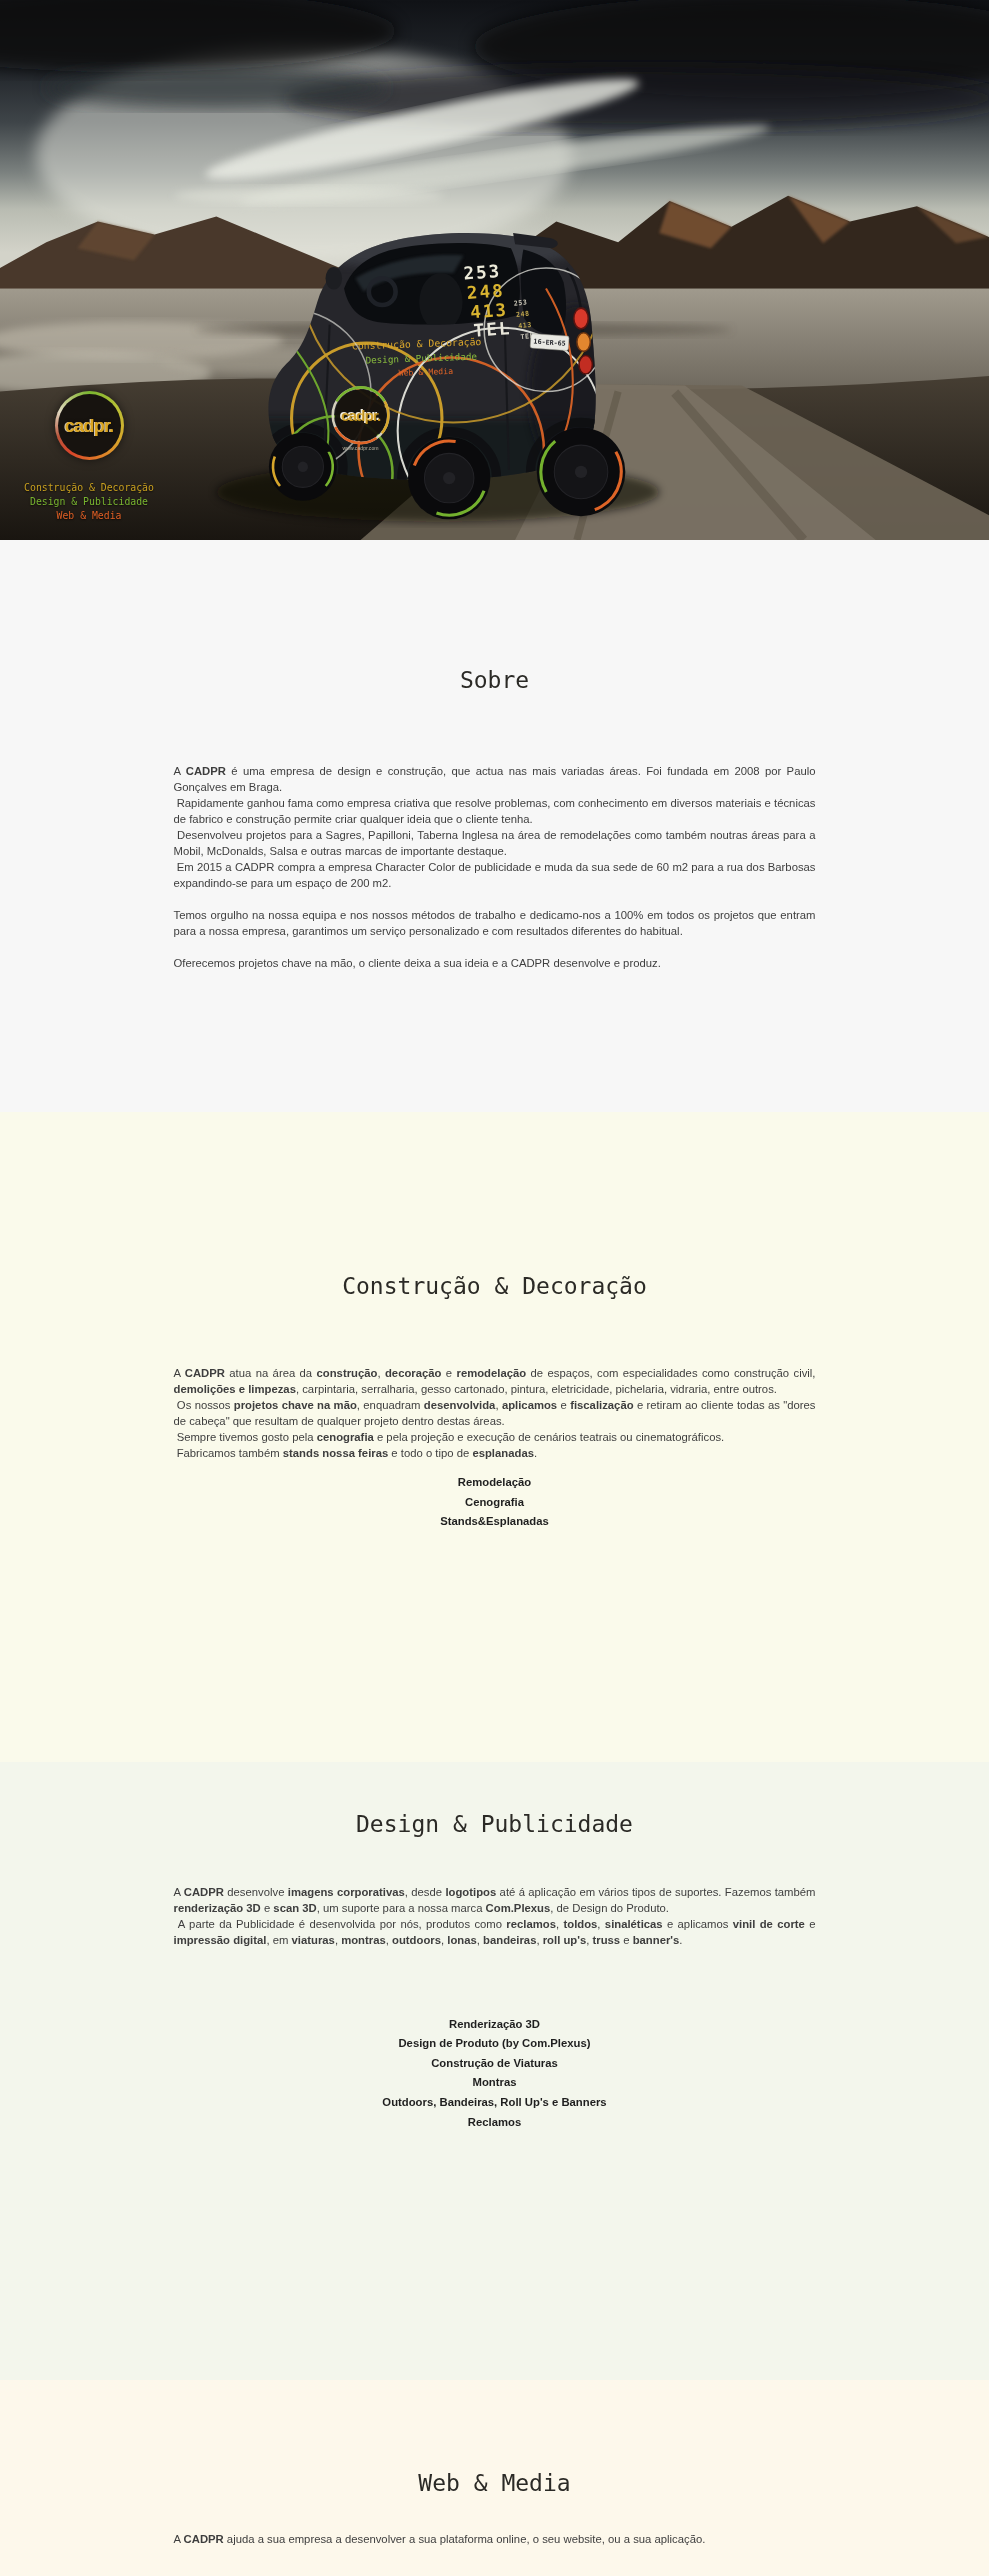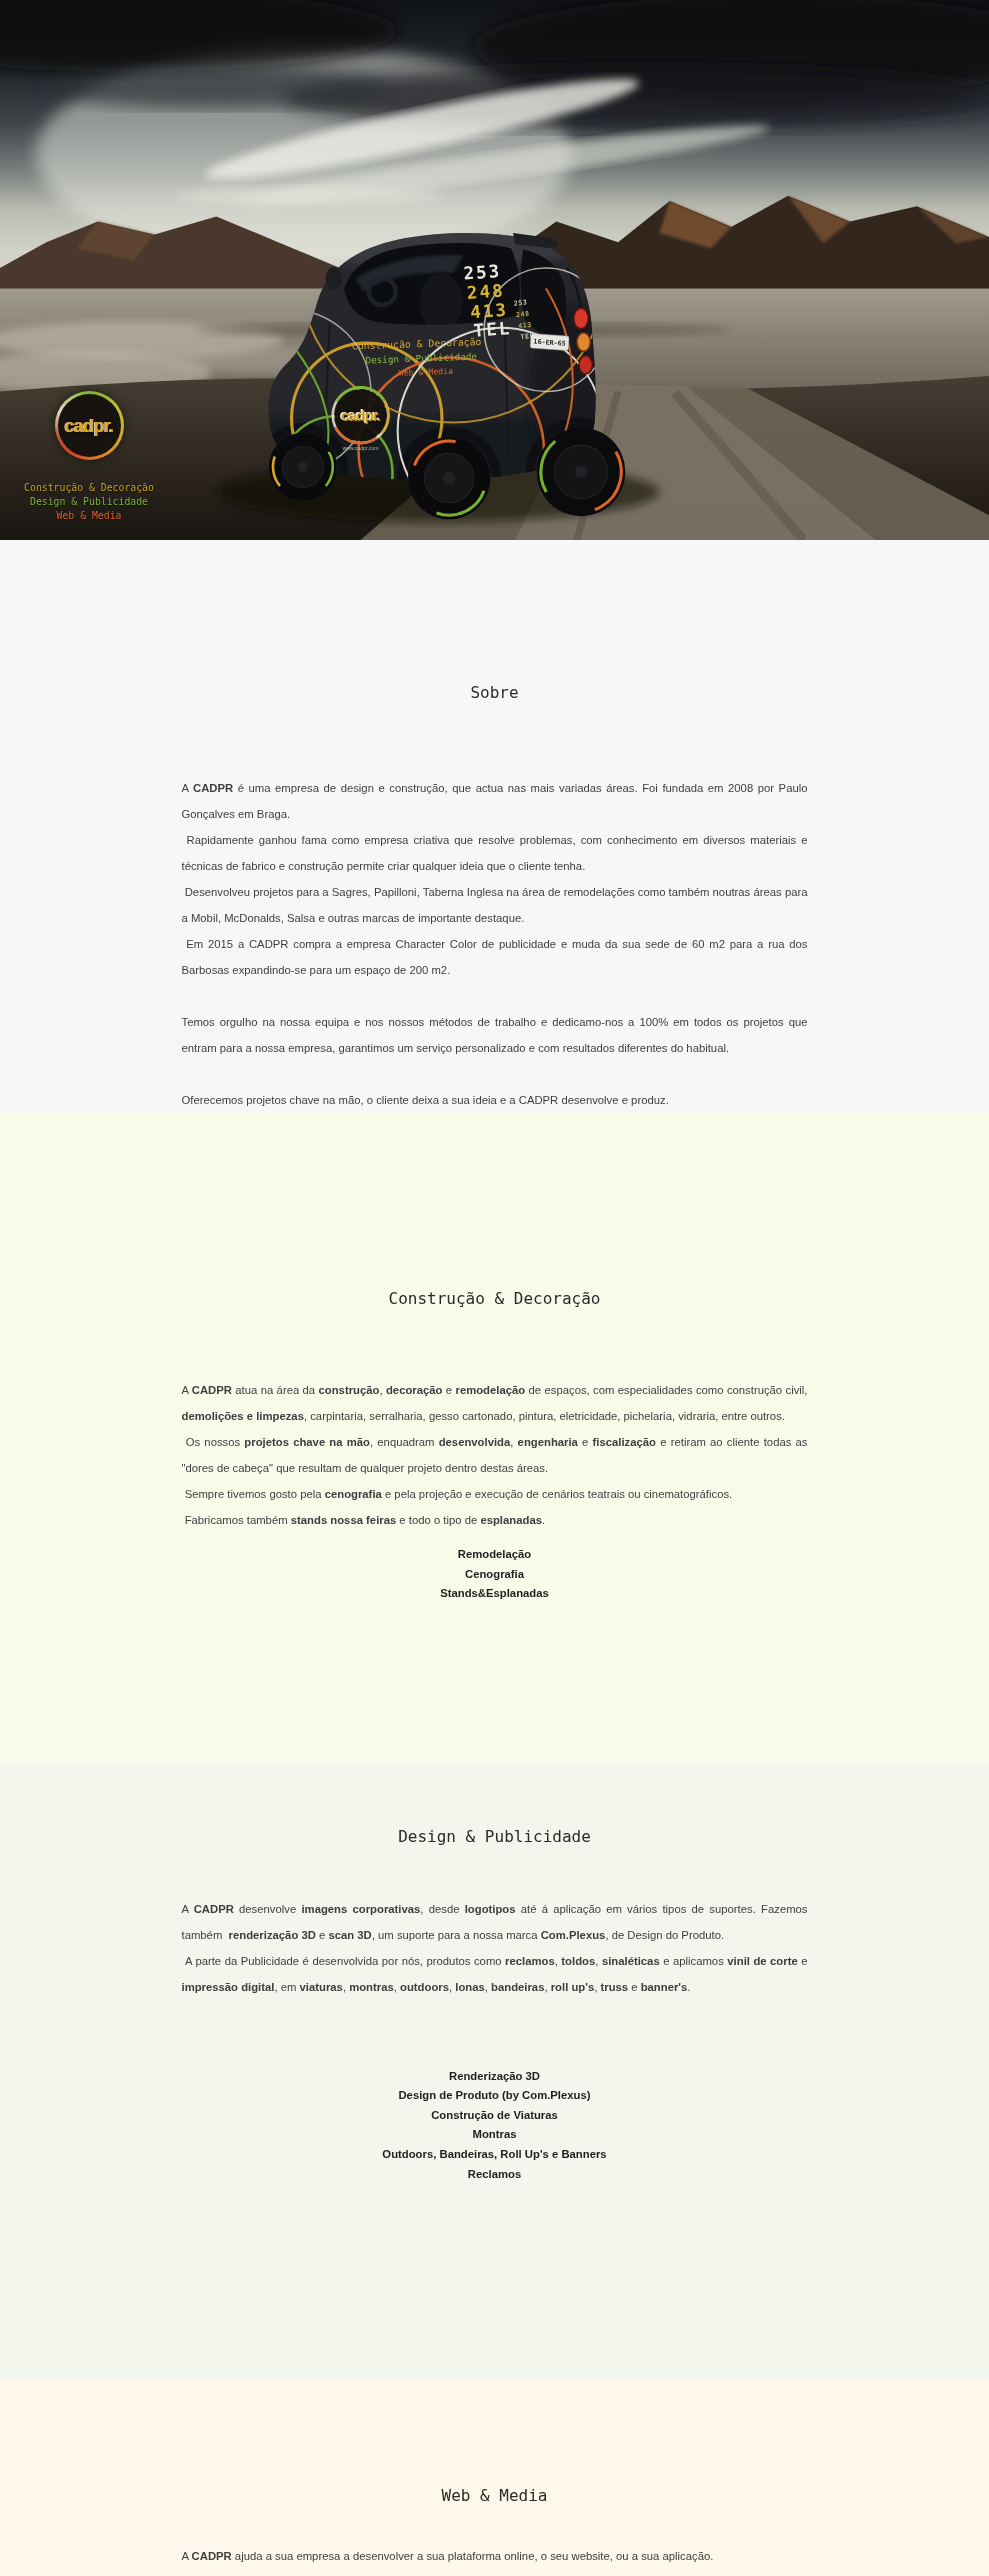--- a/index.html
+++ b/index.html
@@ -20,23 +20,23 @@
   .logo-line-green{color:#79b530;}
   .logo-line-orange{color:#e05f25;}
 
   
   section{box-sizing:border-box;width:989px;}
   .sec-sobre{height:572px;padding-top:130px;background:#f7f7f7;}
   .sec-constr{height:650px;padding-top:164px;background:#fafaeb;}
   .sec-design{height:618px;padding-top:52px;background:#f3f6ec;}
   .sec-web{height:452px;padding-top:93px;background:#fdf8eb;}
   .content{width:642px;margin:0 auto;}
-  .section-title{margin:12px;text-align:center;font-family:"DejaVu Sans Mono",monospace;font-weight:400;
-    font-size:16px;line-height:21.6px;color:#2b2a26;letter-spacing:0px;}
-  .body-text{font-size:11.3px;line-height:26px;color:#3e3e3e;text-align:justify;white-space:pre-wrap;margin:8px;}
+  .section-title{margin:0;text-align:center;font-family:"DejaVu Sans Mono",monospace;font-weight:400;
+    font-size:23px;line-height:21.6px;color:#2b2a26;letter-spacing:0px;}
+  .body-text{font-size:11.3px;line-height:16px;color:#3e3e3e;text-align:justify;white-space:pre-wrap;margin:0;}
   .body-text.centered{text-align:left;white-space:nowrap;}
   .m-sobre{margin-top:71px;}
   .m-constr{margin-top:67px;}
   .m-design{margin-top:48px;}
   .m-web{margin-top:36px;}
   .seg-b{font-weight:700;}
   .seg-bi{font-weight:700;}
   .feature-list{text-align:center;font-weight:700;font-size:11.3px;line-height:19.6px;color:#1f1f1f;}
   .list-constr{margin-top:12.4px;}
   .list-design{margin-top:67px;}
@@ -250,21 +250,21 @@
 Temos orgulho na nossa equipa e nos nossos métodos de trabalho e dedicamo-nos a 100% em todos os projetos que entram para a nossa empresa, garantimos um serviço personalizado e com resultados diferentes do habitual.
 
 Oferecemos projetos chave na mão, o cliente deixa a sua ideia e a CADPR desenvolve e produz.</span></p>
     </div>
   </section>
 
   <section class="sec-constr">
     <div class="content">
       <h2 class="section-title">Construção &amp; Decoração</h2>
       <p class="body-text m-constr"><span>A </span><span class="seg-b">CADPR</span><span> atua na área da </span><span class="seg-bi">construção</span><span>, </span><span class="seg-bi">decoração</span><span> e </span><span class="seg-bi">remodelação</span><span> de espaços, com especialidades como construção civil, </span><span class="seg-bi">demolições e limpezas</span><span>, carpintaria, serralharia, gesso cartonado, pintura, eletricidade, pichelaria, vidraria, entre outros.
- Os nossos </span><span class="seg-bi">projetos chave na mão</span><span>, enquadram </span><span class="seg-bi">desenvolvida</span><span>, </span><span class="seg-bi">engenharia</span><span> e </span><span class="seg-bi">fiscalização</span><span> e retiram ao cliente todas as "dores de cabeça" que resultam de qualquer projeto dentro destas áreas.
+ Os nossos </span><span class="seg-bi">projetos chave na mão</span><span>, enquadram </span><span class="seg-bi">desenvolvida</span><span>, </span><span class="seg-bi">aplicamos</span><span> e </span><span class="seg-bi">fiscalização</span><span> e retiram ao cliente todas as "dores de cabeça" que resultam de qualquer projeto dentro destas áreas.
  Sempre tivemos gosto pela </span><span class="seg-bi">cenografia</span><span> e pela projeção e execução de cenários teatrais ou cinematográficos.
  Fabricamos também </span><span class="seg-bi">stands nossa feiras</span><span> e todo o tipo de </span><span class="seg-bi">esplanadas</span><span>.</span></p>
       <div class="feature-list list-constr">
         <div>Remodelação</div>
         <div>Cenografia</div>
         <div>Stands&amp;Esplanadas</div>
       </div>
     </div>
   </section>
 

